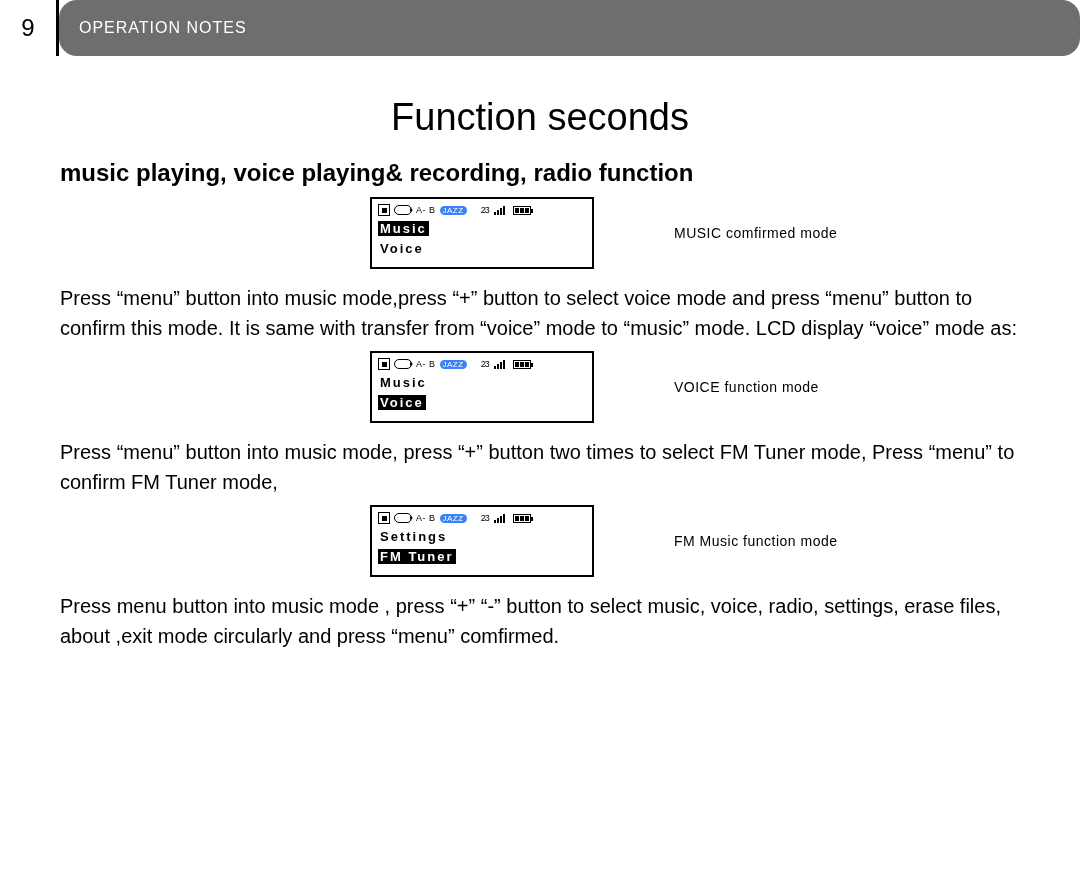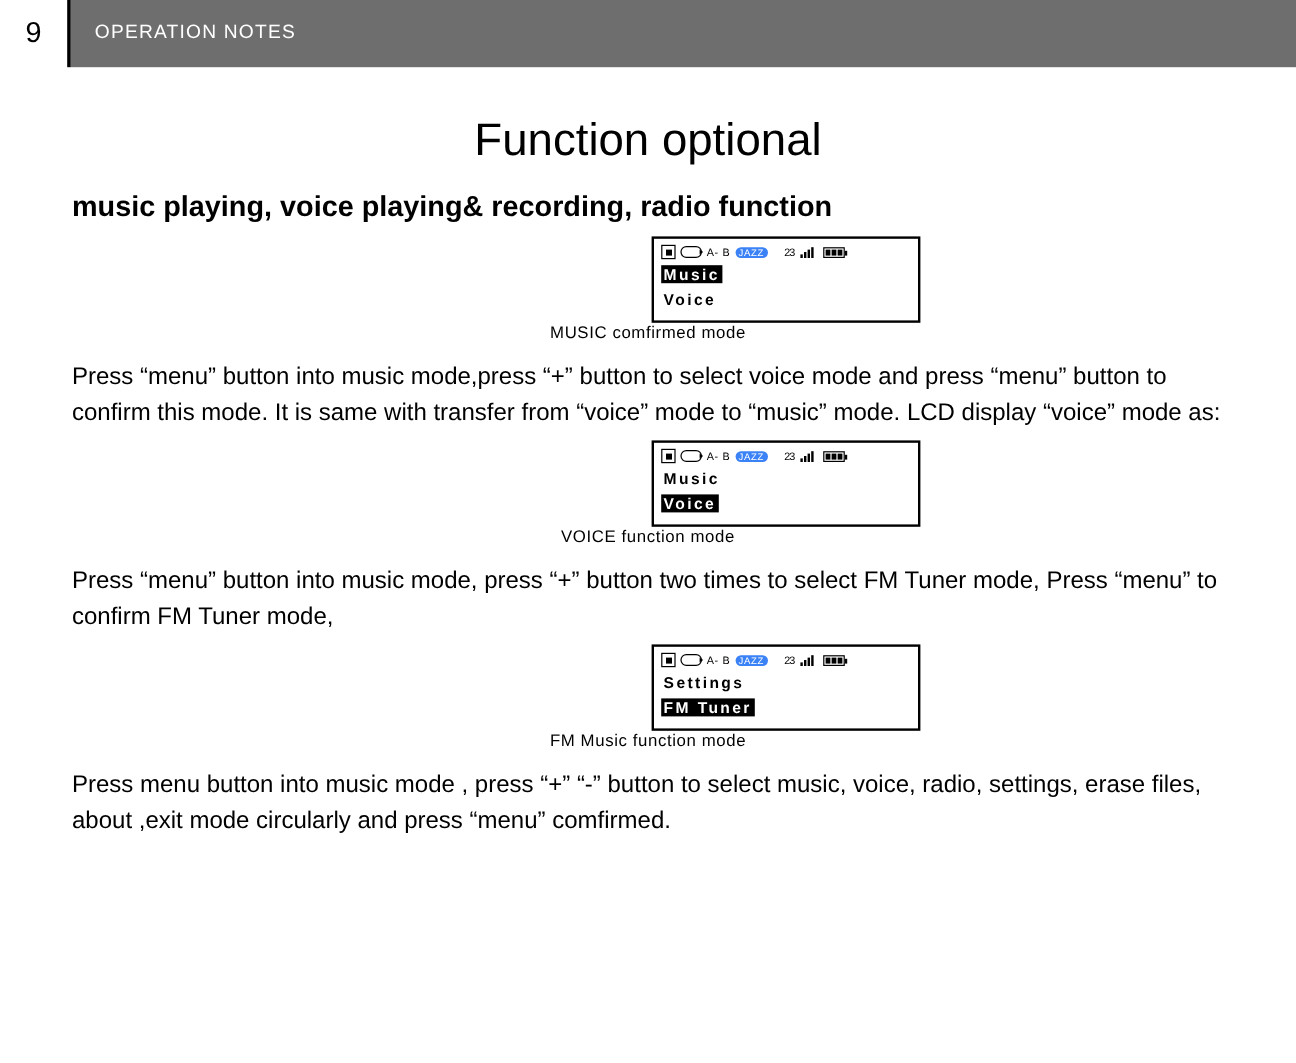--- a/index.html
+++ b/index.html
@@ -28,20 +28,21 @@
   }
   .header-bar {
     background: #6e6e6e;
     flex: 1;
     display: flex;
     align-items: center;
     padding-left: 20px;
     color: #fff;
     font-size: 16px;
     letter-spacing: 1px;
+    border-radius: 18px;
   }
   .divider {
     width: 3px;
     background: #000;
     height: 56px;
   }
   .content {
     padding: 20px 60px 0 60px;
   }
   .title {
@@ -58,21 +59,20 @@
   .para {
     font-size: 20px;
     line-height: 1.5;
     margin-bottom: 6px;
   }
   .lcd-row {
     display: flex;
     align-items: center;
     justify-content: flex-start;
     margin: 8px 0 14px 0;
-    flex-direction: column;
   }
   .lcd-wrap {
     margin-left: 310px;
     margin-right: 80px;
   }
   .lcd {
     border: 2px solid #000;
     width: 208px;
     height: 60px;
     padding: 4px 6px;
@@ -154,21 +154,21 @@
 </head>
 <body>
 
 <div class="header">
   <div class="page-number">9</div>
   <div class="divider"></div>
   <div class="header-bar">OPERATION NOTES</div>
 </div>
 
 <div class="content">
-  <div class="title">Function optional</div>
+  <div class="title">Function seconds</div>
   <div class="subhead">music playing, voice playing&amp; recording, radio function</div>
 
 
   <div class="lcd-row">
     <div class="lcd-wrap">
       <div class="lcd">
         <div class="lcd-top">
           <span class="stop-icon"></span>
           <span class="loop-icon"></span>
           <span class="ab-text">A- B</span>

